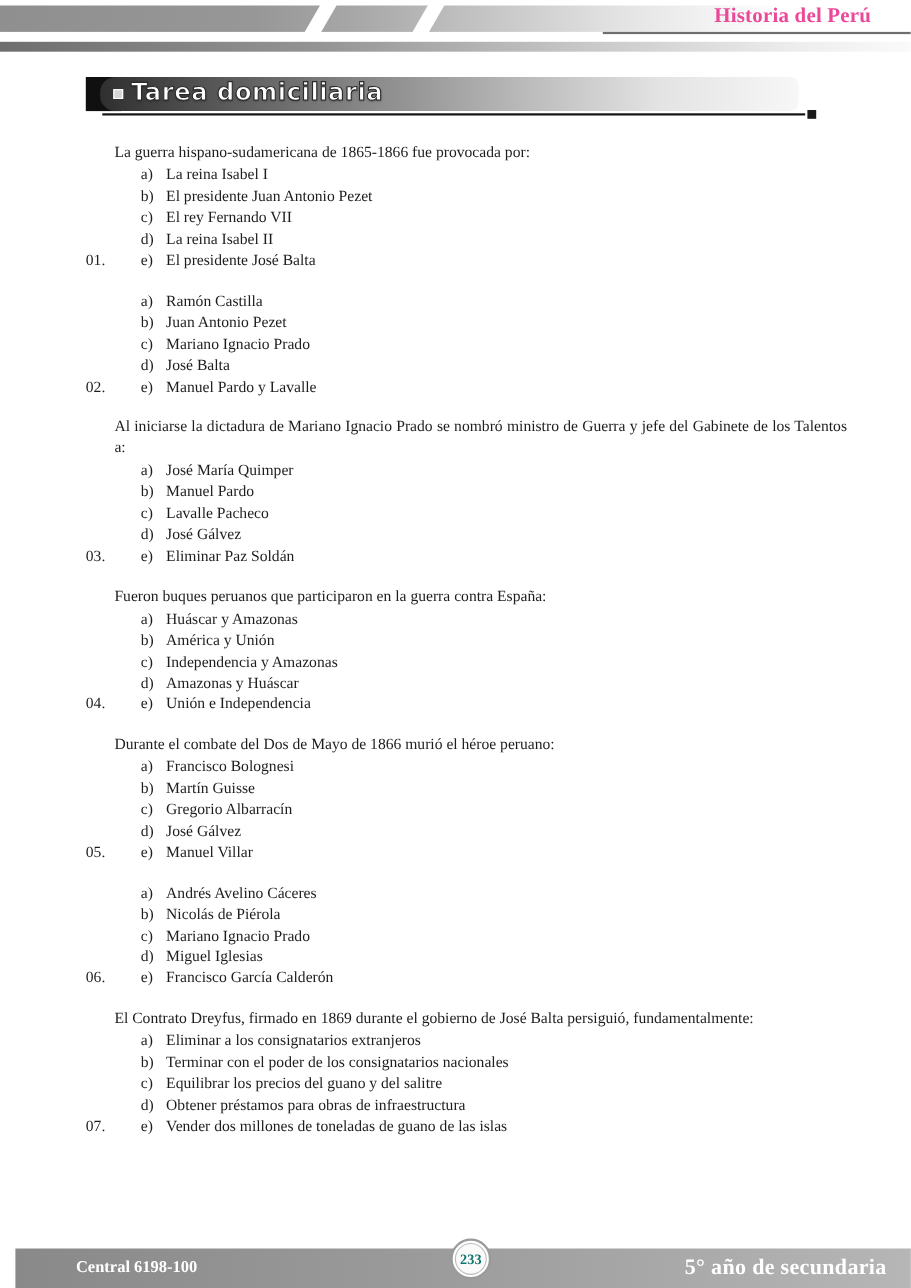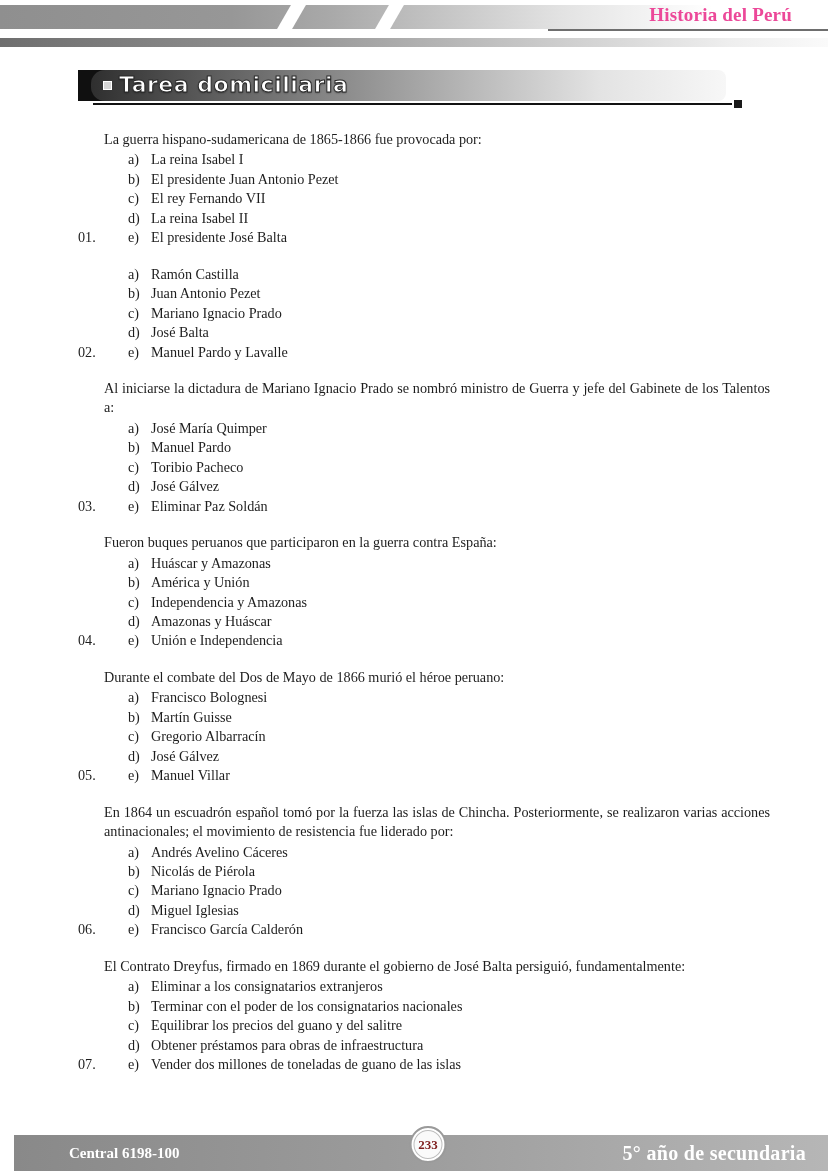--- a/index.html
+++ b/index.html
@@ -99,21 +99,21 @@
     position: absolute; right: 36px; top: 50%; transform: translateY(-50%);
     color: #ffffff; font-weight: bold; font-size: 20px; letter-spacing: 0.3px;
   }
   .page-badge {
     position: absolute; left: 50%; top: -9px; transform: translateX(-50%);
     width: 37px; height: 37px; border-radius: 50%;
     background: #fafafa;
     border: 2px solid #9a9a9a;
     box-shadow: inset 0 0 0 2px #ffffff, inset 0 0 0 3px #bdbdbd;
     display: flex; align-items: center; justify-content: center;
-    font-weight: bold; font-size: 13px; color: #7f1d1d;
+    font-weight: bold; font-size: 13px; color: #0f766e;
   }
 </style>
 </head>
 <body>
 
 <div class="header">
   <div class="header-band">
     <div class="band-gap g1"></div>
     <div class="band-gap g2"></div>
   </div>
@@ -208,21 +208,21 @@
     <div class="opt-text">José María Quimper</div>
   </div>
 
   <div class="option">
     <div class="opt-letter">b)</div>
     <div class="opt-text">Manuel Pardo</div>
   </div>
 
   <div class="option">
     <div class="opt-letter">c)</div>
-    <div class="opt-text">Toribio Pacheco</div>
+    <div class="opt-text">Lavalle Pacheco</div>
   </div>
 
   <div class="option">
     <div class="opt-letter">d)</div>
     <div class="opt-text">José Gálvez</div>
   </div>
 
   <div class="option">
     <div class="opt-letter">e)</div>
     <div class="opt-text">Eliminar Paz Soldán</div>
@@ -293,21 +293,20 @@
     <div class="opt-letter">e)</div>
     <div class="opt-text">Manuel Villar</div>
   </div>
 </div>
     </div>
   </div>
 
   <div class="question">
     <div class="q-num">06.</div>
     <div class="q-body">
-      <div class="q-text">En 1864 un escuadrón español tomó por la fuerza las islas de Chincha. Posteriormente, se realizaron varias acciones antinacionales; el movimiento de resistencia fue liderado por:</div>
       <div class="options">
   <div class="option">
     <div class="opt-letter">a)</div>
     <div class="opt-text">Andrés Avelino Cáceres</div>
   </div>
 
   <div class="option">
     <div class="opt-letter">b)</div>
     <div class="opt-text">Nicolás de Piérola</div>
   </div>

